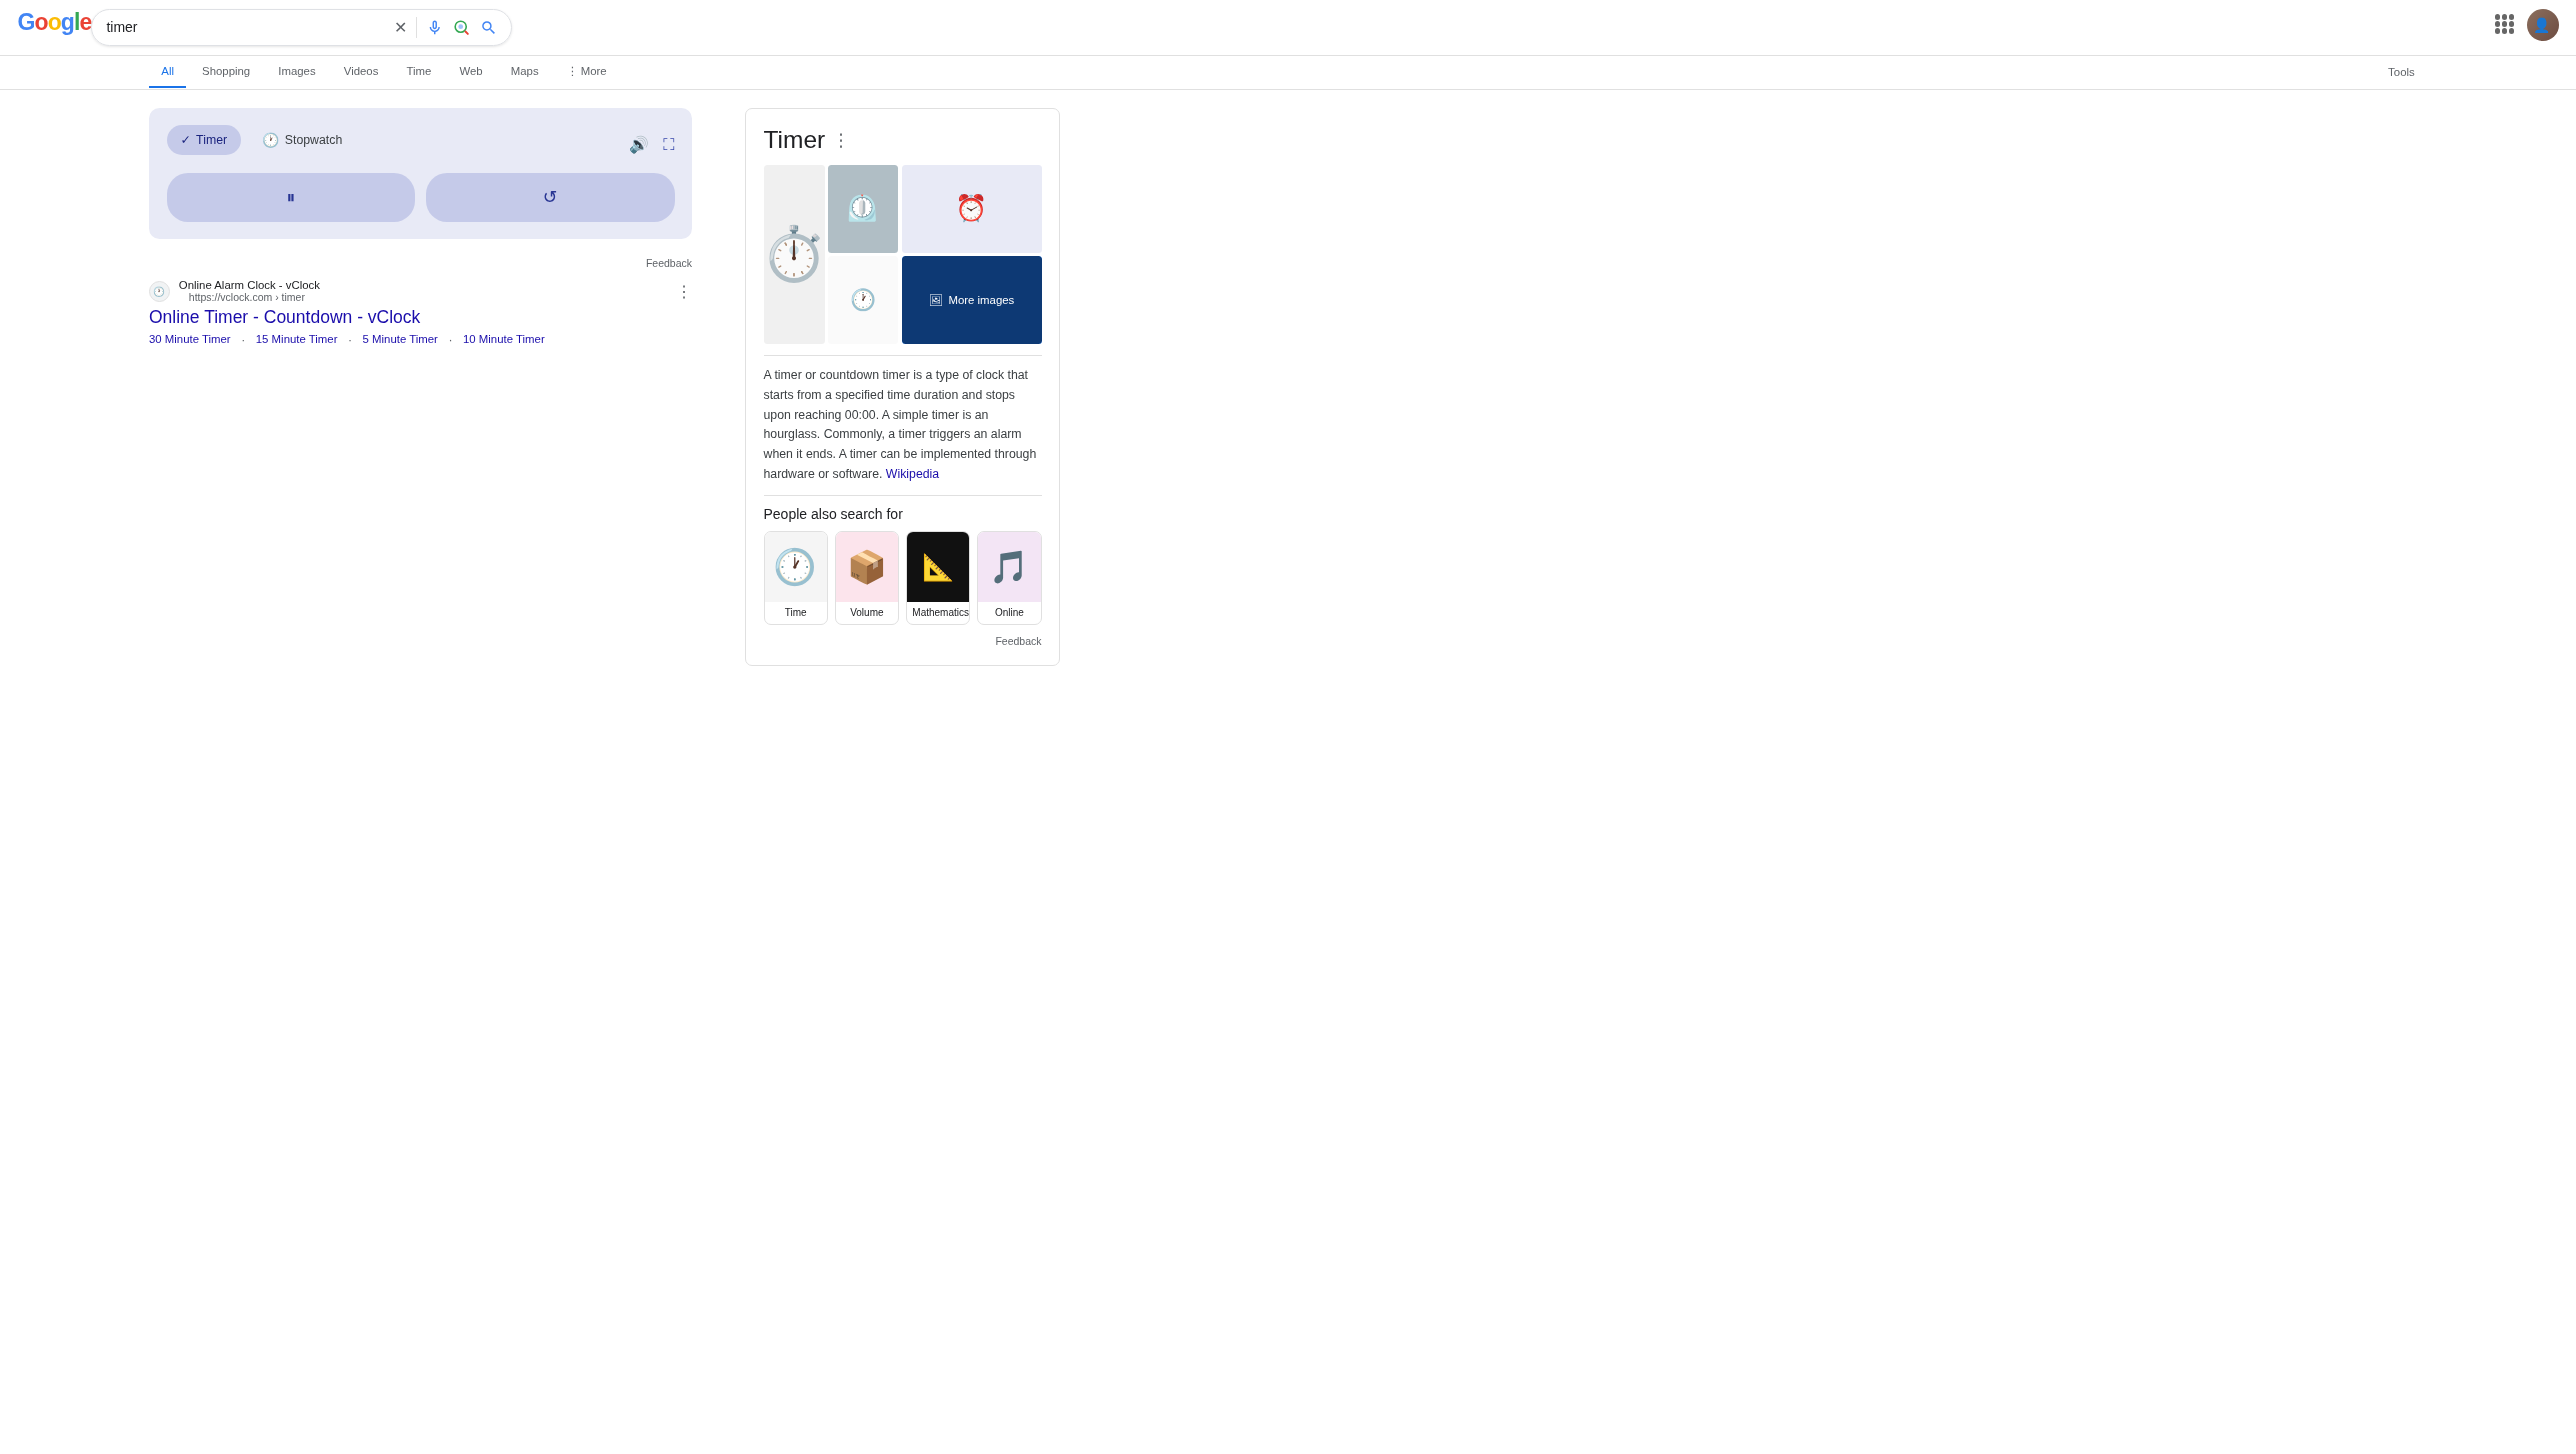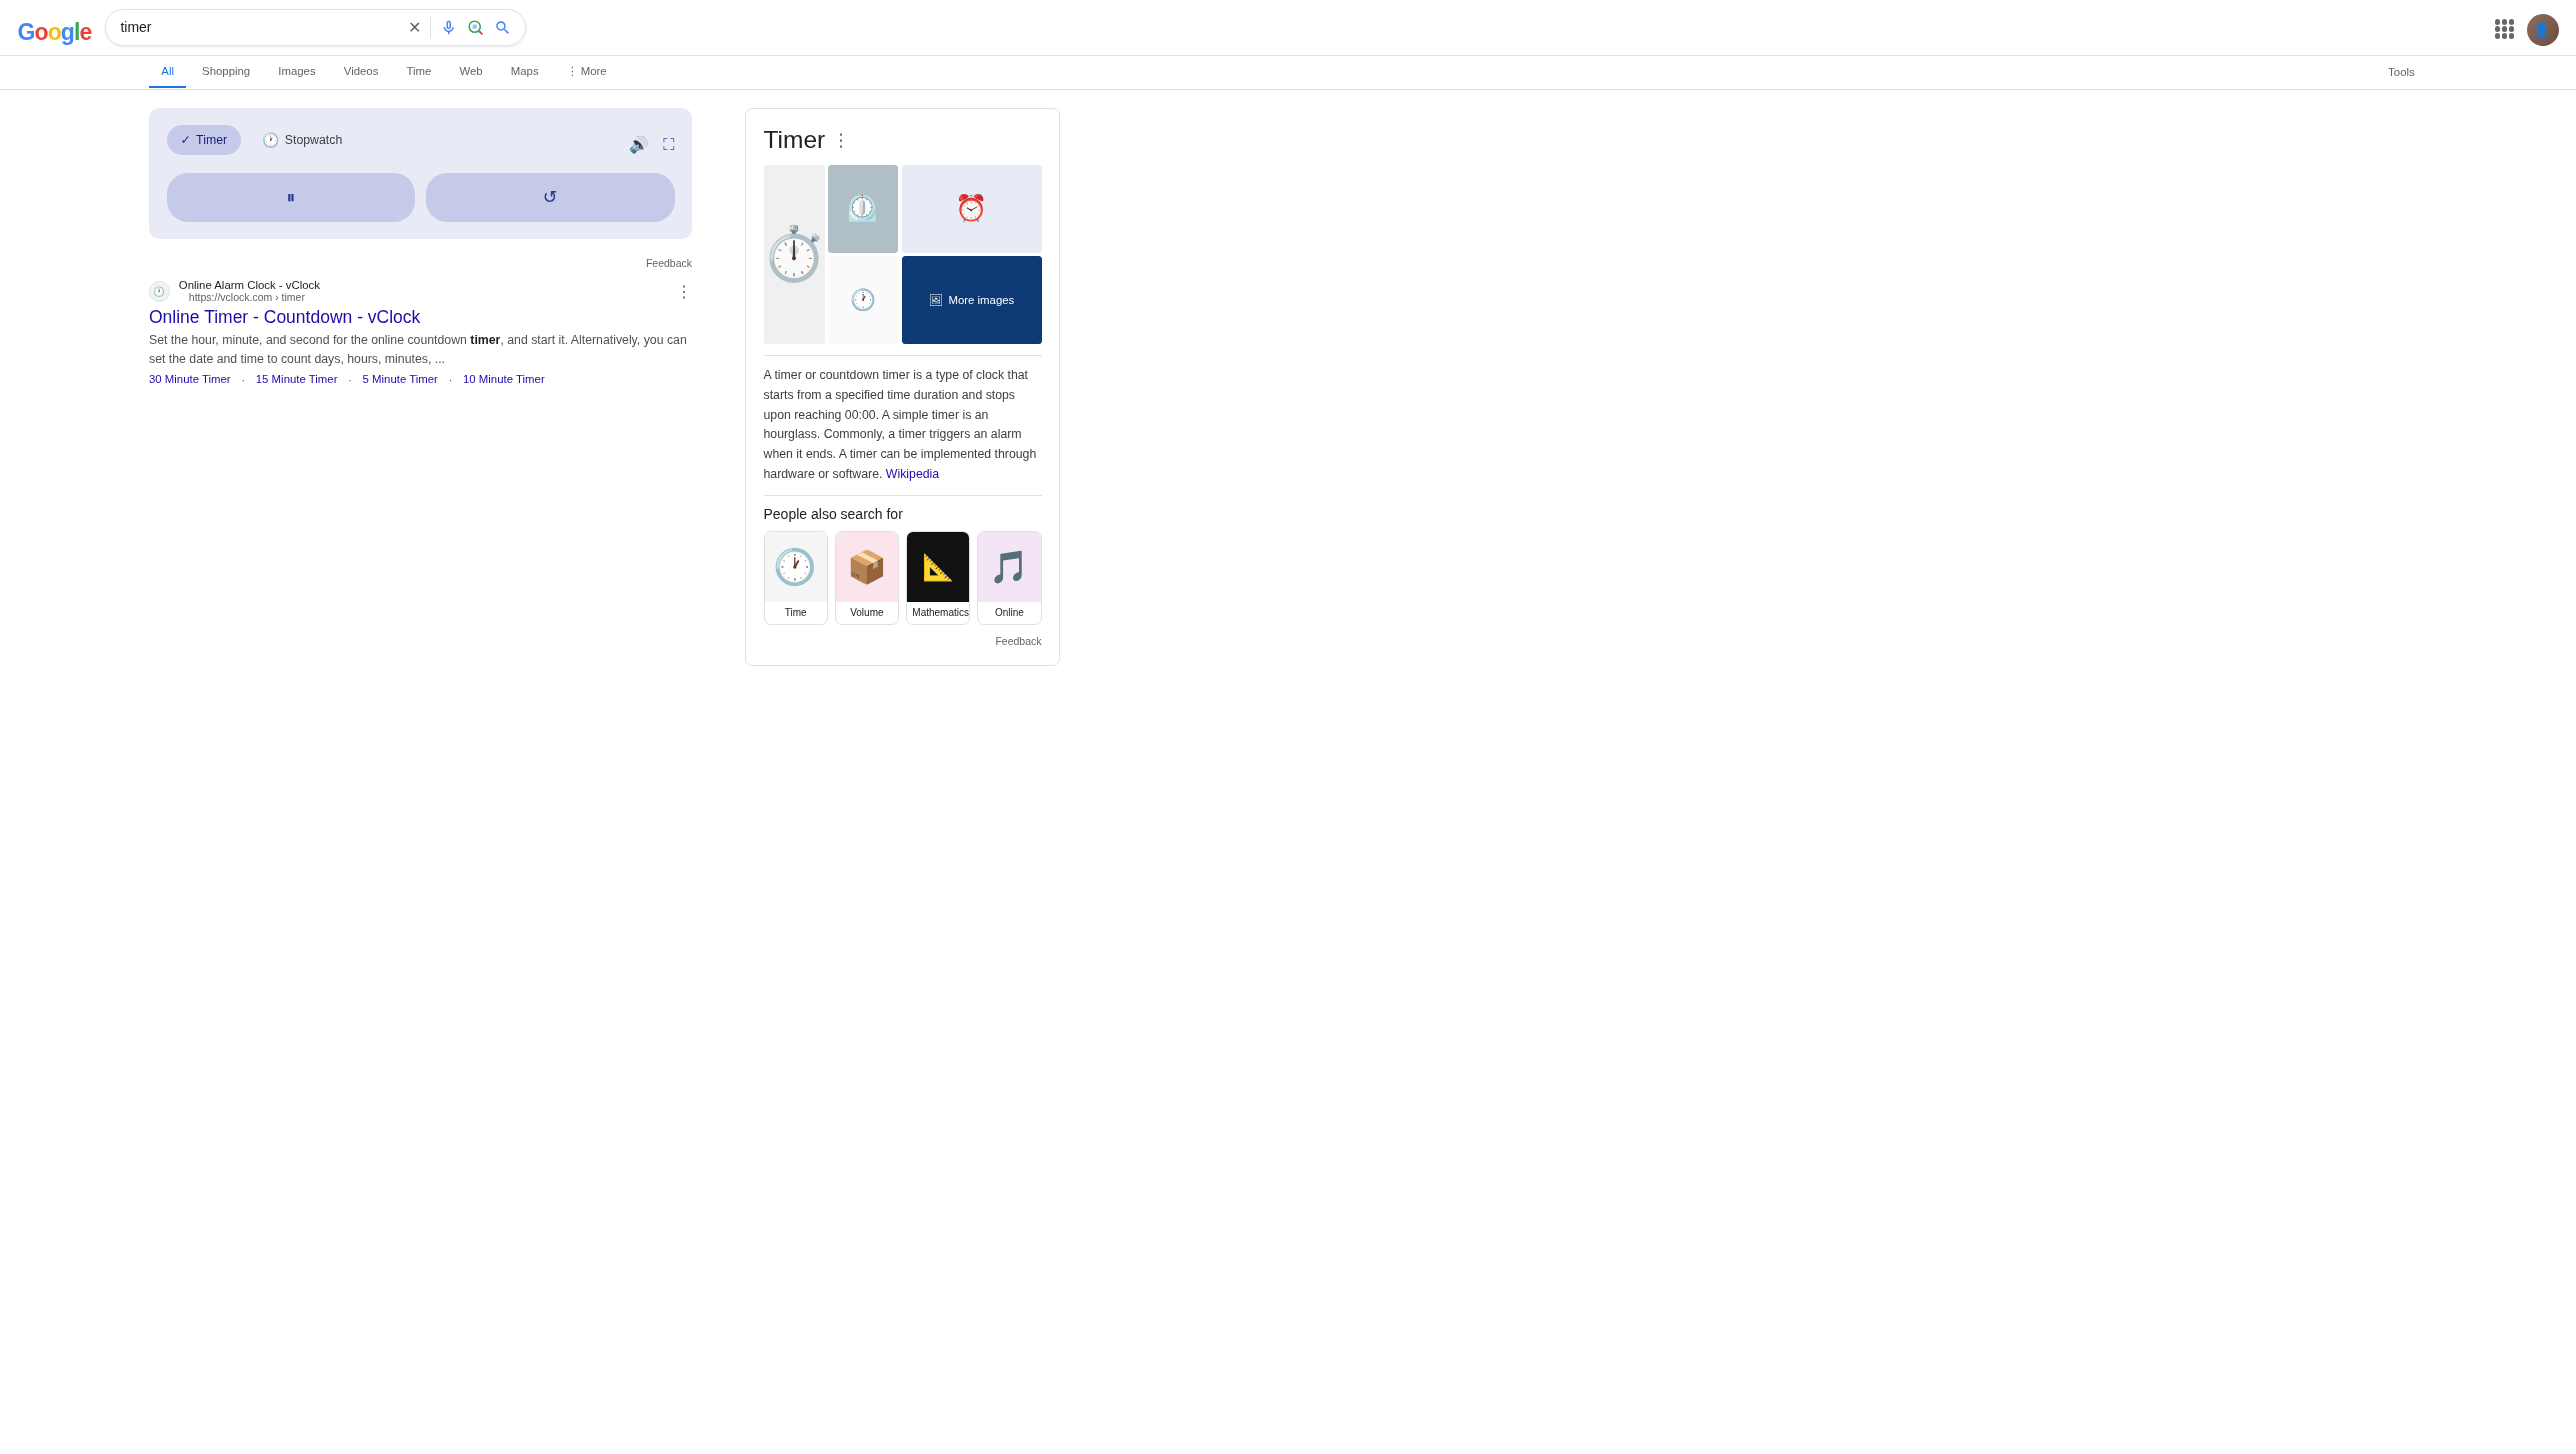--- a/index.html
+++ b/index.html
@@ -1,24 +1,23 @@
 <!DOCTYPE html>
 <html style="font-size:14px"><head>
   <meta charset="utf-8">
   <style>
     * { box-sizing: border-box; margin: 0; padding: 0; }
     body { font-family: Arial, sans-serif; background: #fff; color: #202124; font-size: 12.3px; }
 
     
     .header {
       display: flex;
-      align-items: flex-end;
+      align-items: flex-start;
       padding: 8.8px 17.5px;
       border-bottom: 0.9px solid #e0e0e0;
-      gap: 14px;
     }
     .g-blue { color: #4285F4; }
     .g-red { color: #EA4335; }
     .g-yellow { color: #FBBC05; }
     .g-green { color: #34A853; }
 
     .search-box-wrap {
       display: flex;
       align-items: center;
       border: 0.9px solid #dfe1e5;
@@ -519,23 +518,20 @@
     <div class="search-result">
       <div class="result-site-info">
         <div class="site-icon">🕐</div>
         <div>
           <div class="site-name">Online Alarm Clock - vClock</div>
           <div class="site-url">https://vclock.com › timer</div>
         </div>
         <button class="result-more-btn">⋮</button>
       </div>
       <div class="result-title">Online Timer - Countdown - vClock</div>
-      <div class="result-snippet">
-        <span>Set the hour, minute, and second for the online countdown </span><b>timer</b><span>, and start it. Alternatively, you can set the date and time to count days, hours, minutes, ...</span>
-      </div>
       <div class="result-links">
         <a class="result-link">30 Minute Timer</a>
         <span style="color:#5f6368;">·</span>
         <a class="result-link">15 Minute Timer</a>
         <span style="color:#5f6368;">·</span>
         <a class="result-link">5 Minute Timer</a>
         <span style="color:#5f6368;">·</span>
         <a class="result-link">10 Minute Timer</a>
       </div>
     </div>

